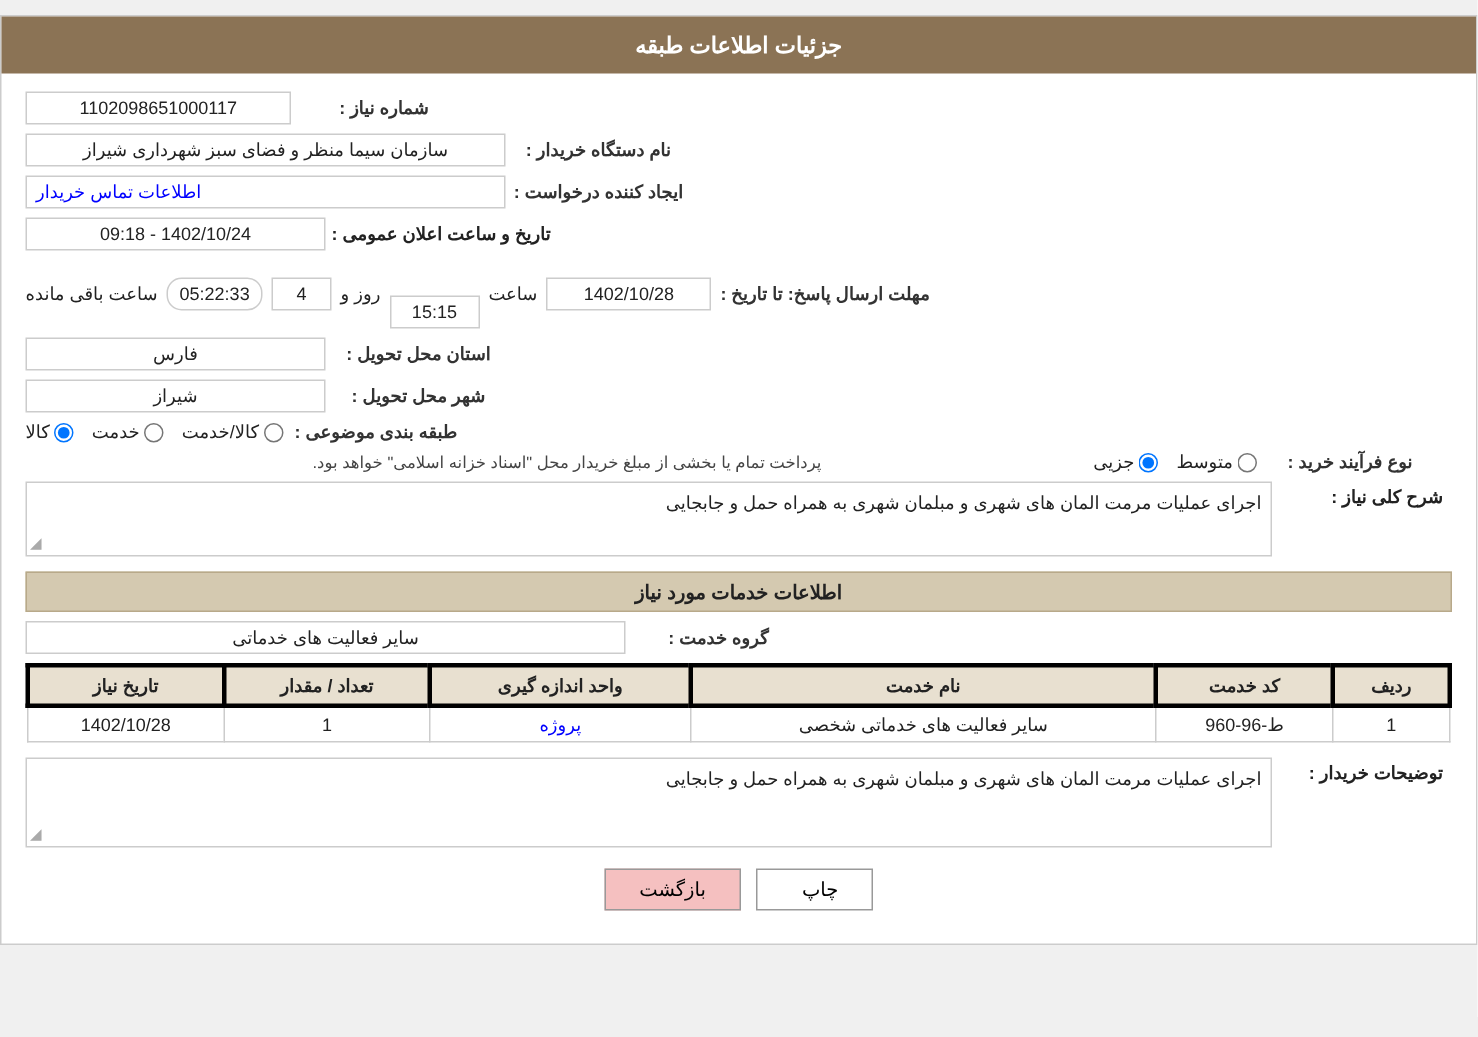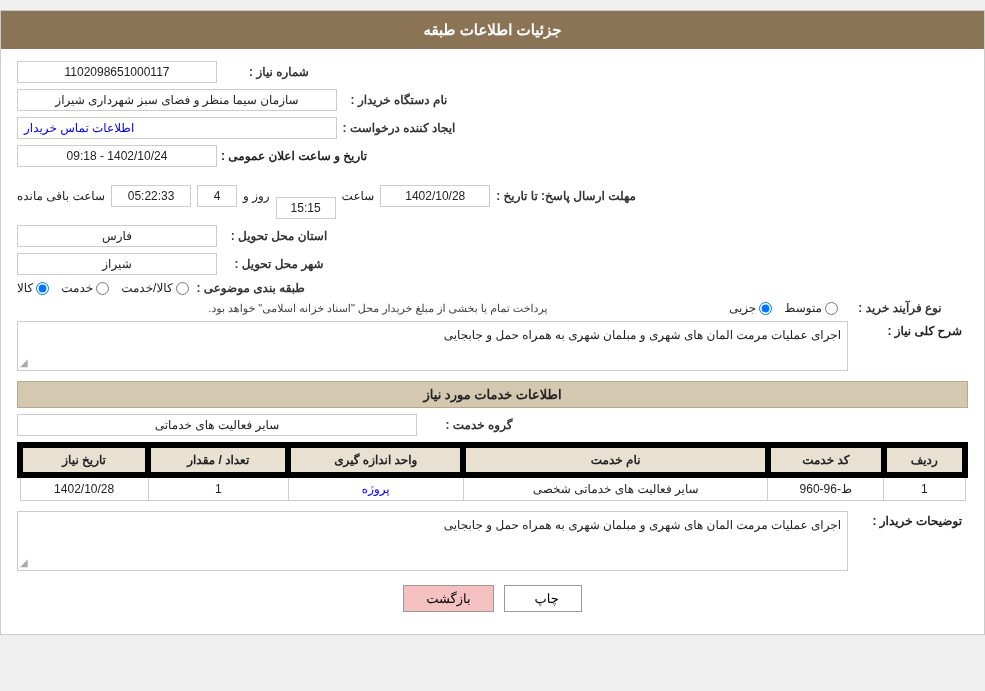--- a/index.html
+++ b/index.html
@@ -54,21 +54,21 @@
     .value-cell {
       border: 1px solid #ccc;
       background: #fff;
       padding: 3px 6px;
       min-height: 22px;
       text-align: center;
       direction: rtl;
     }
     .value-wide { width: 320px; }
     .value-medium { width: 200px; }
-    .value-id { width: 200px; }
+    .value-id { width: 177px; }
     .link-blue { color: #00f; text-decoration: none; }
     .datetime-row {
       display: flex;
       flex-direction: row;
       align-items: center;
       justify-content: flex-end;
       margin-bottom: 6px;
       gap: 6px;
     }
     .dt-group {
@@ -137,21 +137,21 @@
       color: #aaa;
       font-size: 10px;
     }
     .services-table {
       width: 100%;
       border-collapse: collapse;
       margin-top: 6px;
     }
     .services-table th {
       background: #e8e0d0;
-      border: 6px solid #000000;
+      border: 3px solid #000000;
       padding: 5px 8px;
       text-align: center;
       font-weight: bold;
     }
     .services-table td {
       border: 1px solid #ccc;
       padding: 4px 8px;
       text-align: center;
     }
     .services-table td.link-blue { color: #00f; }
@@ -170,21 +170,21 @@
       display: flex;
       justify-content: center;
       gap: 10px;
       margin: 14px 0 10px 0;
     }
     .btn {
       padding: 5px 22px;
       border: 1px solid #999;
       cursor: pointer;
       font-size: 13px;
-      font-family: Liberation Sans, sans-serif;
+      font-family: Liberation Serif, serif;
     }
     .btn-print { background: #fff; padding-left: 30px; }
     .btn-back { background: #f5c0c0; }
     .row-with-label {
       display: flex;
       align-items: flex-start;
       margin-bottom: 6px;
       justify-content: flex-end;
     }
     .row-label {
@@ -239,21 +239,21 @@
     </div>
 
     <div class="response-time-row">
       <div style="display:flex; align-items:center; gap:6px; flex-wrap:wrap; justify-content:flex-end;">
         <span class="label-cell" style="min-width:auto;">مهلت ارسال پاسخ: تا تاریخ :</span>
         <div class="dt-box" style="width:110px;">1402/10/28</div>
         <span>ساعت</span>
         <div class="dt-box" style="width:60px;margin-top:24px;">15:15</div>
         <span>روز و</span>
         <div class="dt-box" style="width:40px;">4</div>
-        <div class="dt-box" style="width:80px;">05:22:33</div>
+        <div class="dt-box" style="width:64px;border-radius:10px;">05:22:33</div>
         <span>ساعت باقی مانده</span>
       </div>
     </div>
 
     <div class="info-row">
       <span class="label-cell">استان محل تحویل :</span>
       <div class="value-cell value-medium">فارس</div>
     </div>
 
     <div class="info-row">

